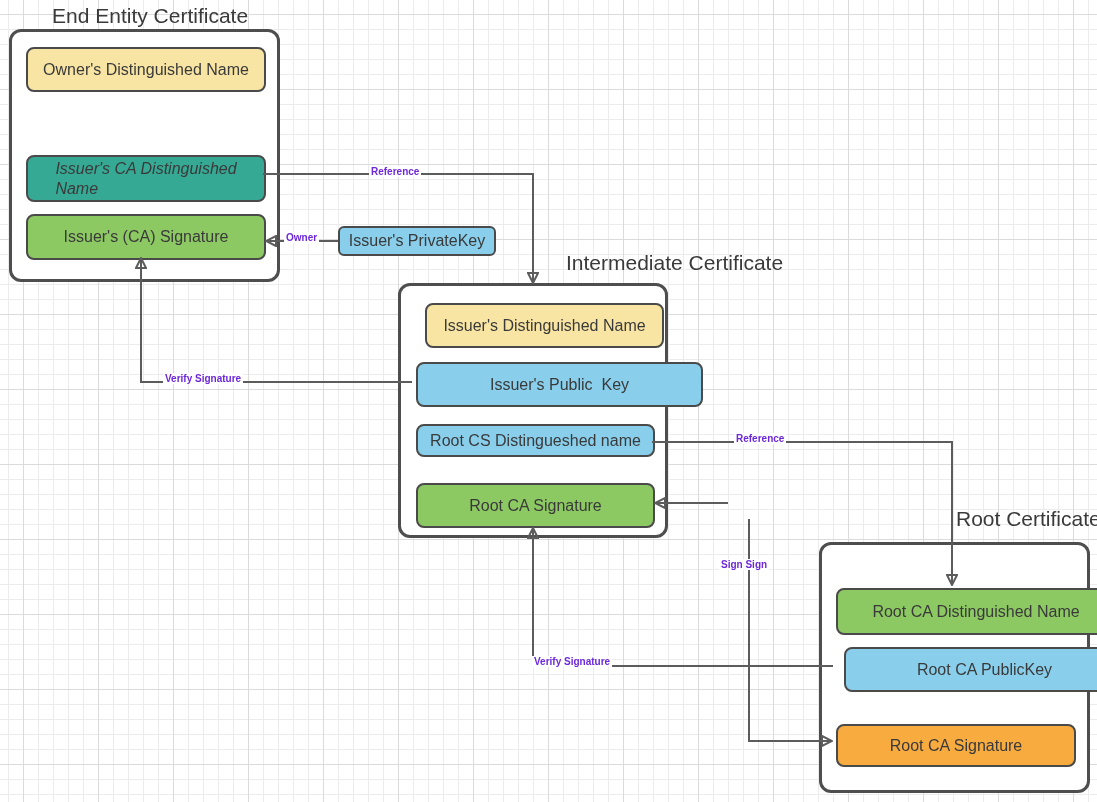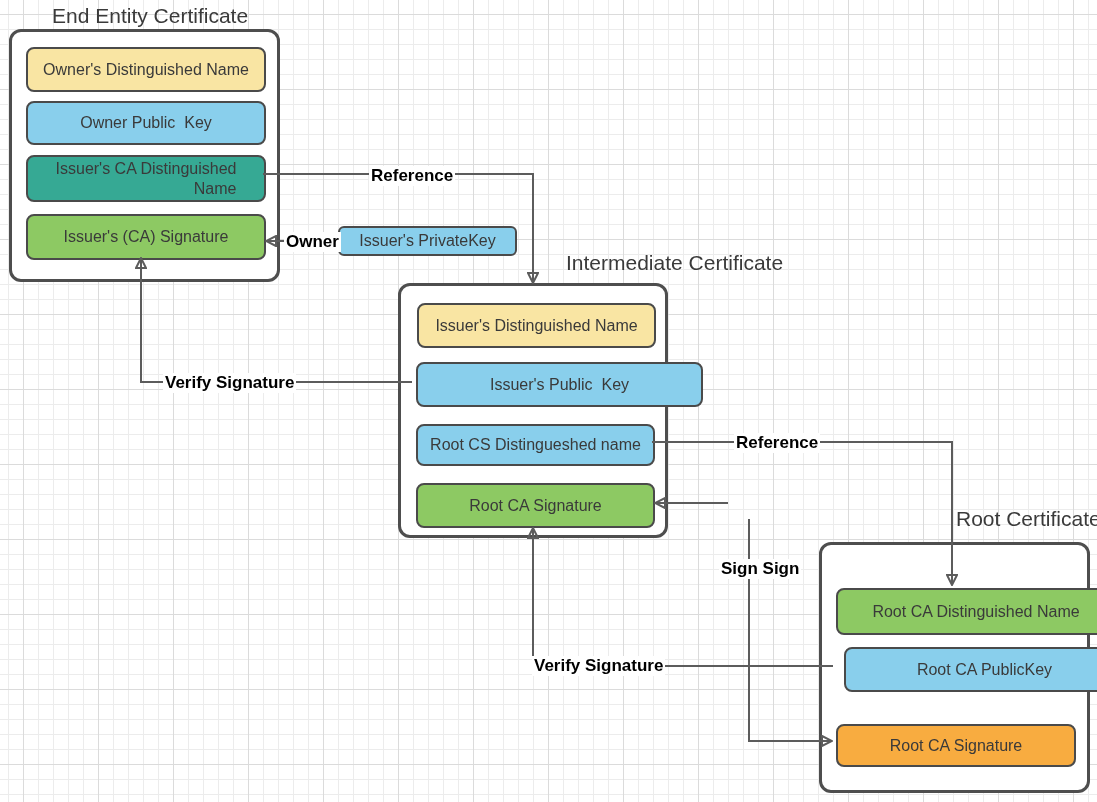--- a/index.html
+++ b/index.html
@@ -19,32 +19,32 @@
   .wires path{fill:none;stroke:#5c5c5c;stroke-width:2;}
   .group{
     position:absolute;background:#ffffff;border:3px solid #4e4e4e;
     border-radius:12px;z-index:1;box-sizing:border-box;
   }
   .group-title{
     position:absolute;font-size:21px;color:#3a3a3a;z-index:2;white-space:nowrap;
   }
   .field{
     position:absolute;display:flex;align-items:center;justify-content:center;
-    text-align:right;border:2px solid #4a4a4a;border-radius:8px;
+    text-align:left;border:2px solid #4a4a4a;border-radius:8px;
     font-size:16px;line-height:1.2;color:#3a3a3a;white-space:pre-wrap;
     z-index:3;box-sizing:border-box;
   }
   .key{border-radius:6px;z-index:3;}
   .c-yellow{background:#f9e5a3;}
   .c-blue{background:#89cfec;}
-  .c-teal{background:#36a994;}
+  .c-teal{background:#36a994;font-style:italic;}
   .c-green{background:#8dc963;}
   .c-orange{background:#f8ac40;}
   .conn-label{
-    position:absolute;font-size:17px;font-weight:bold;color:#000000;
+    position:absolute;font-size:10px;font-weight:bold;color:#6d28d9;
     background:#ffffff;padding:0 2px;z-index:5;white-space:nowrap;
   }
 </style>
 </head>
 <body>
 
 <div class="canvas">
 
   <svg class="wires" width="1097" height="802">
     <defs>
@@ -60,40 +60,39 @@
     <path d="M749 519 L749 741 L832 741" marker-end="url(#arw)"></path>
     <path d="M833 666 L533 666 L533 528" marker-end="url(#arw)"></path>
   </svg>
 
   <div class="group-title" style="left:52px;top:4px">End Entity Certificate</div>
   <div class="group-title" style="left:566px;top:251px">Intermediate Certificate</div>
   <div class="group-title" style="left:956px;top:507px">Root Certificate</div>
 
   <div class="group" style="left:9px;top:29px;width:271px;height:253px">
     <div class="field c-yellow" style="left:14px;top:15px;width:240px;height:45px">Owner's Distinguished Name</div>
-    <div class="field c-blue" style="left:14px;top:69px;width:240px;height:44px">Owner Public  Key</div>
     <div class="field c-teal" style="left:14px;top:123px;width:240px;height:47px">Issuer's CA Distinguished
 Name</div>
     <div class="field c-green" style="left:14px;top:182px;width:240px;height:46px">Issuer's (CA) Signature</div>
   </div>
 
   <div class="group" style="left:398px;top:283px;width:270px;height:255px">
-    <div class="field c-yellow" style="left:16px;top:17px;width:239px;height:45px">Issuer's Distinguished Name</div>
+    <div class="field c-yellow" style="left:24px;top:17px;width:239px;height:45px">Issuer's Distinguished Name</div>
     <div class="field c-blue" style="left:15px;top:76px;width:287px;height:45px">Issuer's Public  Key</div>
-    <div class="field c-blue" style="left:15px;top:138px;width:239px;height:42px">Root CS Distingueshed name</div>
+    <div class="field c-blue" style="left:15px;top:138px;width:239px;height:33px">Root CS Distingueshed name</div>
     <div class="field c-green" style="left:15px;top:197px;width:239px;height:45px">Root CA Signature</div>
   </div>
 
   <div class="group" style="left:819px;top:542px;width:271px;height:251px">
     <div class="field c-green" style="left:14px;top:43px;width:280px;height:47px">Root CA Distinguished Name</div>
     <div class="field c-blue" style="left:22px;top:102px;width:281px;height:45px">Root CA PublicKey</div>
     <div class="field c-orange" style="left:14px;top:179px;width:240px;height:43px">Root CA Signature</div>
   </div>
 
-  <div class="field key c-blue" style="left:338px;top:226px;width:179px;height:30px">Issuer's PrivateKey</div>
+  <div class="field key c-blue" style="left:338px;top:226px;width:158px;height:30px">Issuer's PrivateKey</div>
 
   <div class="conn-label" style="left:369px;top:166px">Reference</div>
   <div class="conn-label" style="left:284px;top:232px">Owner</div>
   <div class="conn-label" style="left:163px;top:373px">Verify Signature</div>
   <div class="conn-label" style="left:734px;top:433px">Reference</div>
   <div class="conn-label" style="left:719px;top:559px">Sign Sign</div>
   <div class="conn-label" style="left:532px;top:656px">Verify Signature</div>
 
 </div>
 

